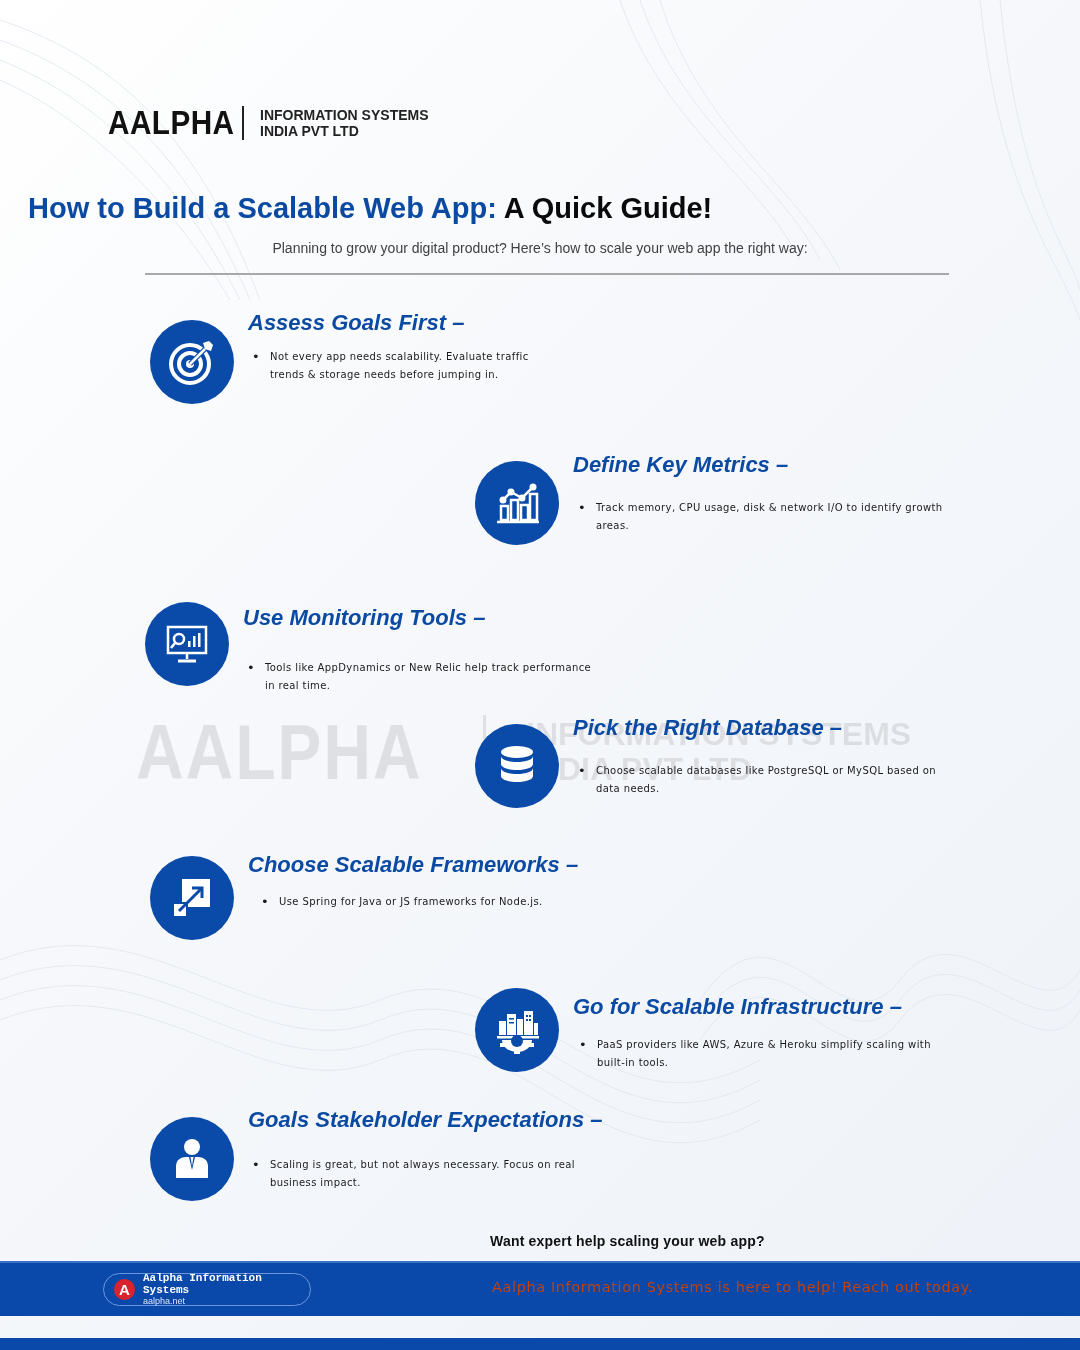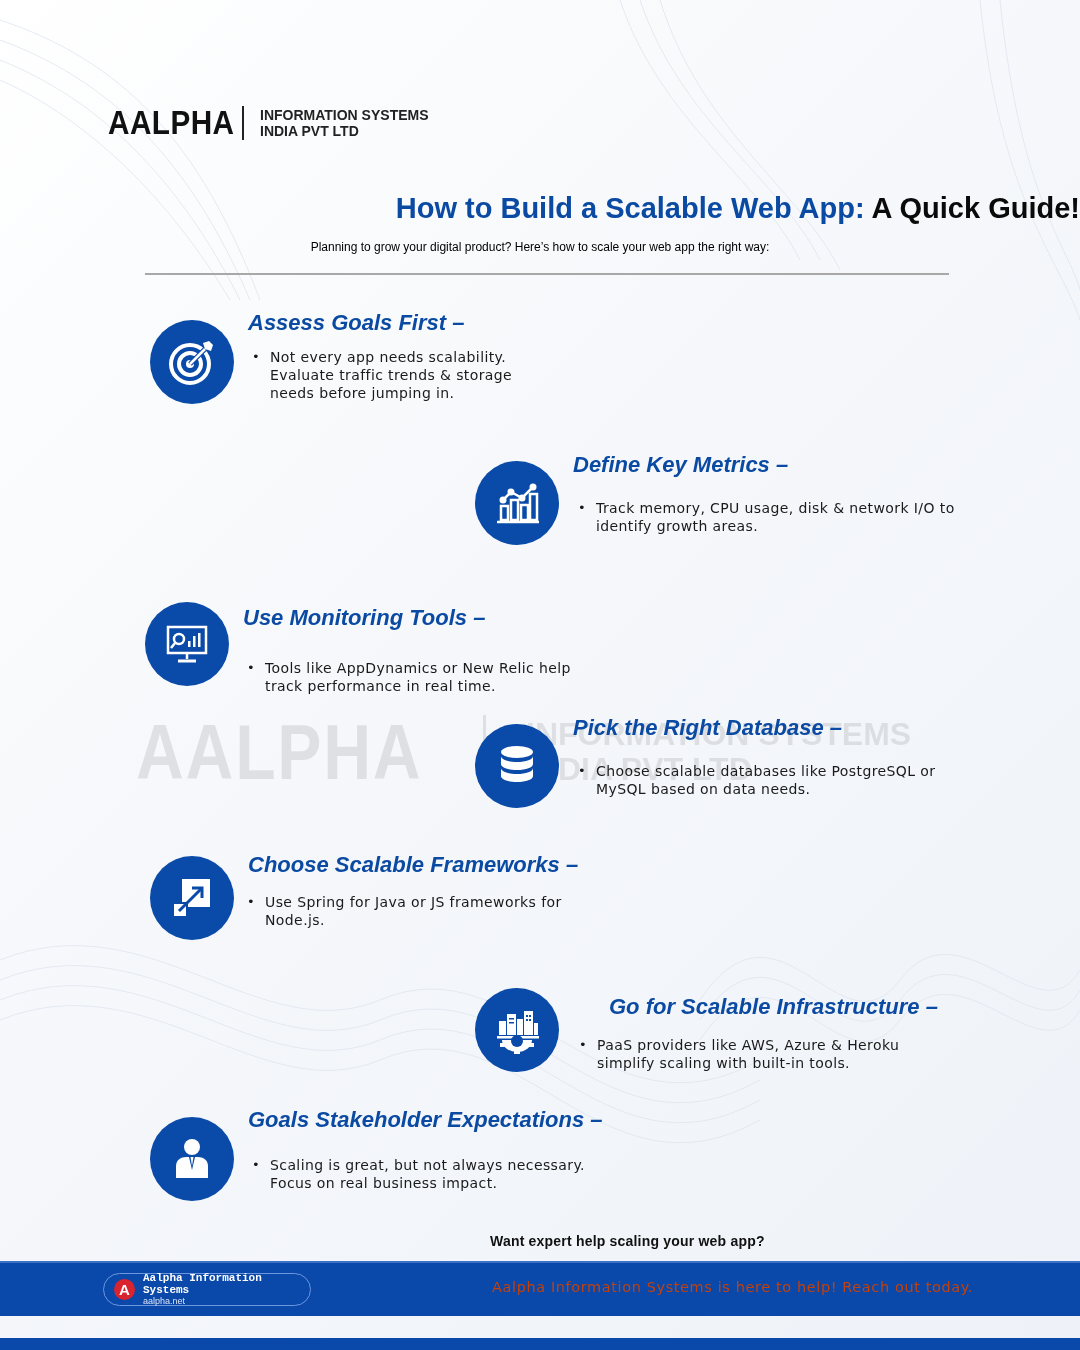--- a/index.html
+++ b/index.html
@@ -33,46 +33,46 @@
     color: #111; letter-spacing: 0.5px; transform: scaleX(0.9); transform-origin: left;
     width: 122px;
   }
   .logo-divider { width: 2px; height: 34px; background: #222; margin: 0 16px 0 12px; }
   .logo-sub {
     font-family: "Liberation Sans", sans-serif; font-weight: 700; font-size: 14px;
     line-height: 16px; color: #222;
   }
 
   .title {
-    position: absolute; left: 0; right: 0; top: 192px; text-align: right;
-    font-family: "Liberation Sans", sans-serif; font-weight: 700; font-size: 29px;
+    position: absolute; left: 0; right: 0; top: 192px; text-align: left;
+    font-family: "Liberation Sans", sans-serif; font-weight: 700; font-size: 29px; padding-left: 28px;
   }
   .title .blue { color: #0b4aa2; }
   .title .black { color: #0a0a0a; }
   .subtitle {
     position: absolute; left: 0; right: 0; top: 240px; text-align: center;
-    font-family: "Liberation Sans", sans-serif; font-size: 12px; color: #000000;
+    font-family: "Liberation Sans", sans-serif; font-size: 14px; color: #404040;
   }
   .rule {
     position: absolute; left: 145px; width: 804px; top: 273px; height: 2px; background: #a8a8a8;
   }
 
   .step { position: absolute; }
   .step .circle {
     position: absolute; width: 84px; height: 84px; border-radius: 50%;
     background: #0a4aa8; display: flex; align-items: center; justify-content: center;
   }
   .step .circle svg { width: 50px; height: 50px; }
   .step .heading {
     position: absolute; white-space: nowrap;
     font-family: "Liberation Sans", sans-serif; font-style: italic; font-weight: 700;
     font-size: 22px; color: #0b4aa2;
   }
   .step .bullet {
-    position: absolute; font-family: "DejaVu Sans", sans-serif; font-size: 14px;
+    position: absolute; font-family: "DejaVu Sans", sans-serif; font-size: 10px;
     line-height: 18px; color: #1a1a1a; letter-spacing: 0.4px;
     padding-left: 20px;
   }
   .step .bullet::before {
     content: "•"; position: absolute; left: 2px; top: 0; font-size: 13px;
   }
 
   .cta {
     position: absolute; left: 490px; top: 1233px;
     font-family: "Liberation Sans", sans-serif; font-weight: 700; font-size: 14px; color: #111;
@@ -218,21 +218,21 @@
 <div class="step">
   <div class="circle" style="left:150px;top:856px;">
     <svg viewBox="0 0 50 50">
       <rect x="15" y="6" width="28" height="28" fill="#fff"></rect>
       <rect x="6" y="30" width="14" height="14" fill="#fff" stroke="#0a4aa8" stroke-width="2"></rect>
       <line x1="12" y1="38" x2="34" y2="16" stroke="#0a4aa8" stroke-width="3"></line>
       <polyline points="25,15 35,15 35,25" fill="none" stroke="#0a4aa8" stroke-width="3"></polyline>
     </svg>
   </div>
   <div class="heading" style="left:248px;top:852px;text-align:right;">Choose Scalable Frameworks –</div>
-  <div class="bullet" style="left:245px;top:893px;width:340px;">Use Spring for Java or JS frameworks for Node.js.</div>
+  <div class="bullet" style="left:259px;top:893px;width:340px;">Use Spring for Java or JS frameworks for Node.js.</div>
 </div>
 
 <div class="step">
   <div class="circle" style="left:475px;top:988px;">
     <svg viewBox="0 0 50 50">
       <rect x="7" y="16" width="7" height="14" fill="#fff"></rect>
       <rect x="15" y="9" width="9" height="21" fill="#fff"></rect>
       <rect x="25" y="14" width="6" height="16" fill="#fff"></rect>
       <rect x="32" y="6" width="9" height="24" fill="#fff"></rect>
       <rect x="42" y="18" width="4" height="12" fill="#fff"></rect>
@@ -243,21 +243,21 @@
       <rect x="34" y="14" width="2" height="2" fill="#0a4aa8"></rect>
       <rect x="37" y="14" width="2" height="2" fill="#0a4aa8"></rect>
       <rect x="5" y="31" width="42" height="2.5" fill="#fff"></rect>
       <path d="M10 35 h30 a15 12 0 0 1 -30 0 z" fill="#fff"></path>
       <circle cx="25" cy="36" r="6" fill="#0a4aa8"></circle>
       <rect x="8" y="38" width="5" height="4" fill="#fff"></rect>
       <rect x="37" y="38" width="5" height="4" fill="#fff"></rect>
       <rect x="22" y="45" width="6" height="4" fill="#fff"></rect>
     </svg>
   </div>
-  <div class="heading" style="left:573px;top:994px;margin-left:36px;">Go for Scalable Infrastructure –</div>
+  <div class="heading" style="left:573px;top:994px;">Go for Scalable Infrastructure –</div>
   <div class="bullet" style="left:577px;top:1036px;width:360px;">PaaS providers like AWS, Azure &amp; Heroku simplify scaling with built-in tools.</div>
 </div>
 
 <div class="step">
   <div class="circle" style="left:150px;top:1117px;">
     <svg viewBox="0 0 50 50">
       <circle cx="25" cy="13" r="8" fill="#fff"></circle>
       <path d="M9 44 v-12 c0 -6 5 -9 10 -9 h12 c5 0 10 3 10 9 v12 z" fill="#fff"></path>
       <path d="M22 23 L25 36 L28 23 Z" fill="#0a4aa8"></path>
       <path d="M23.5 23 L25 32 L26.5 23 Z" fill="#fff"></path>

